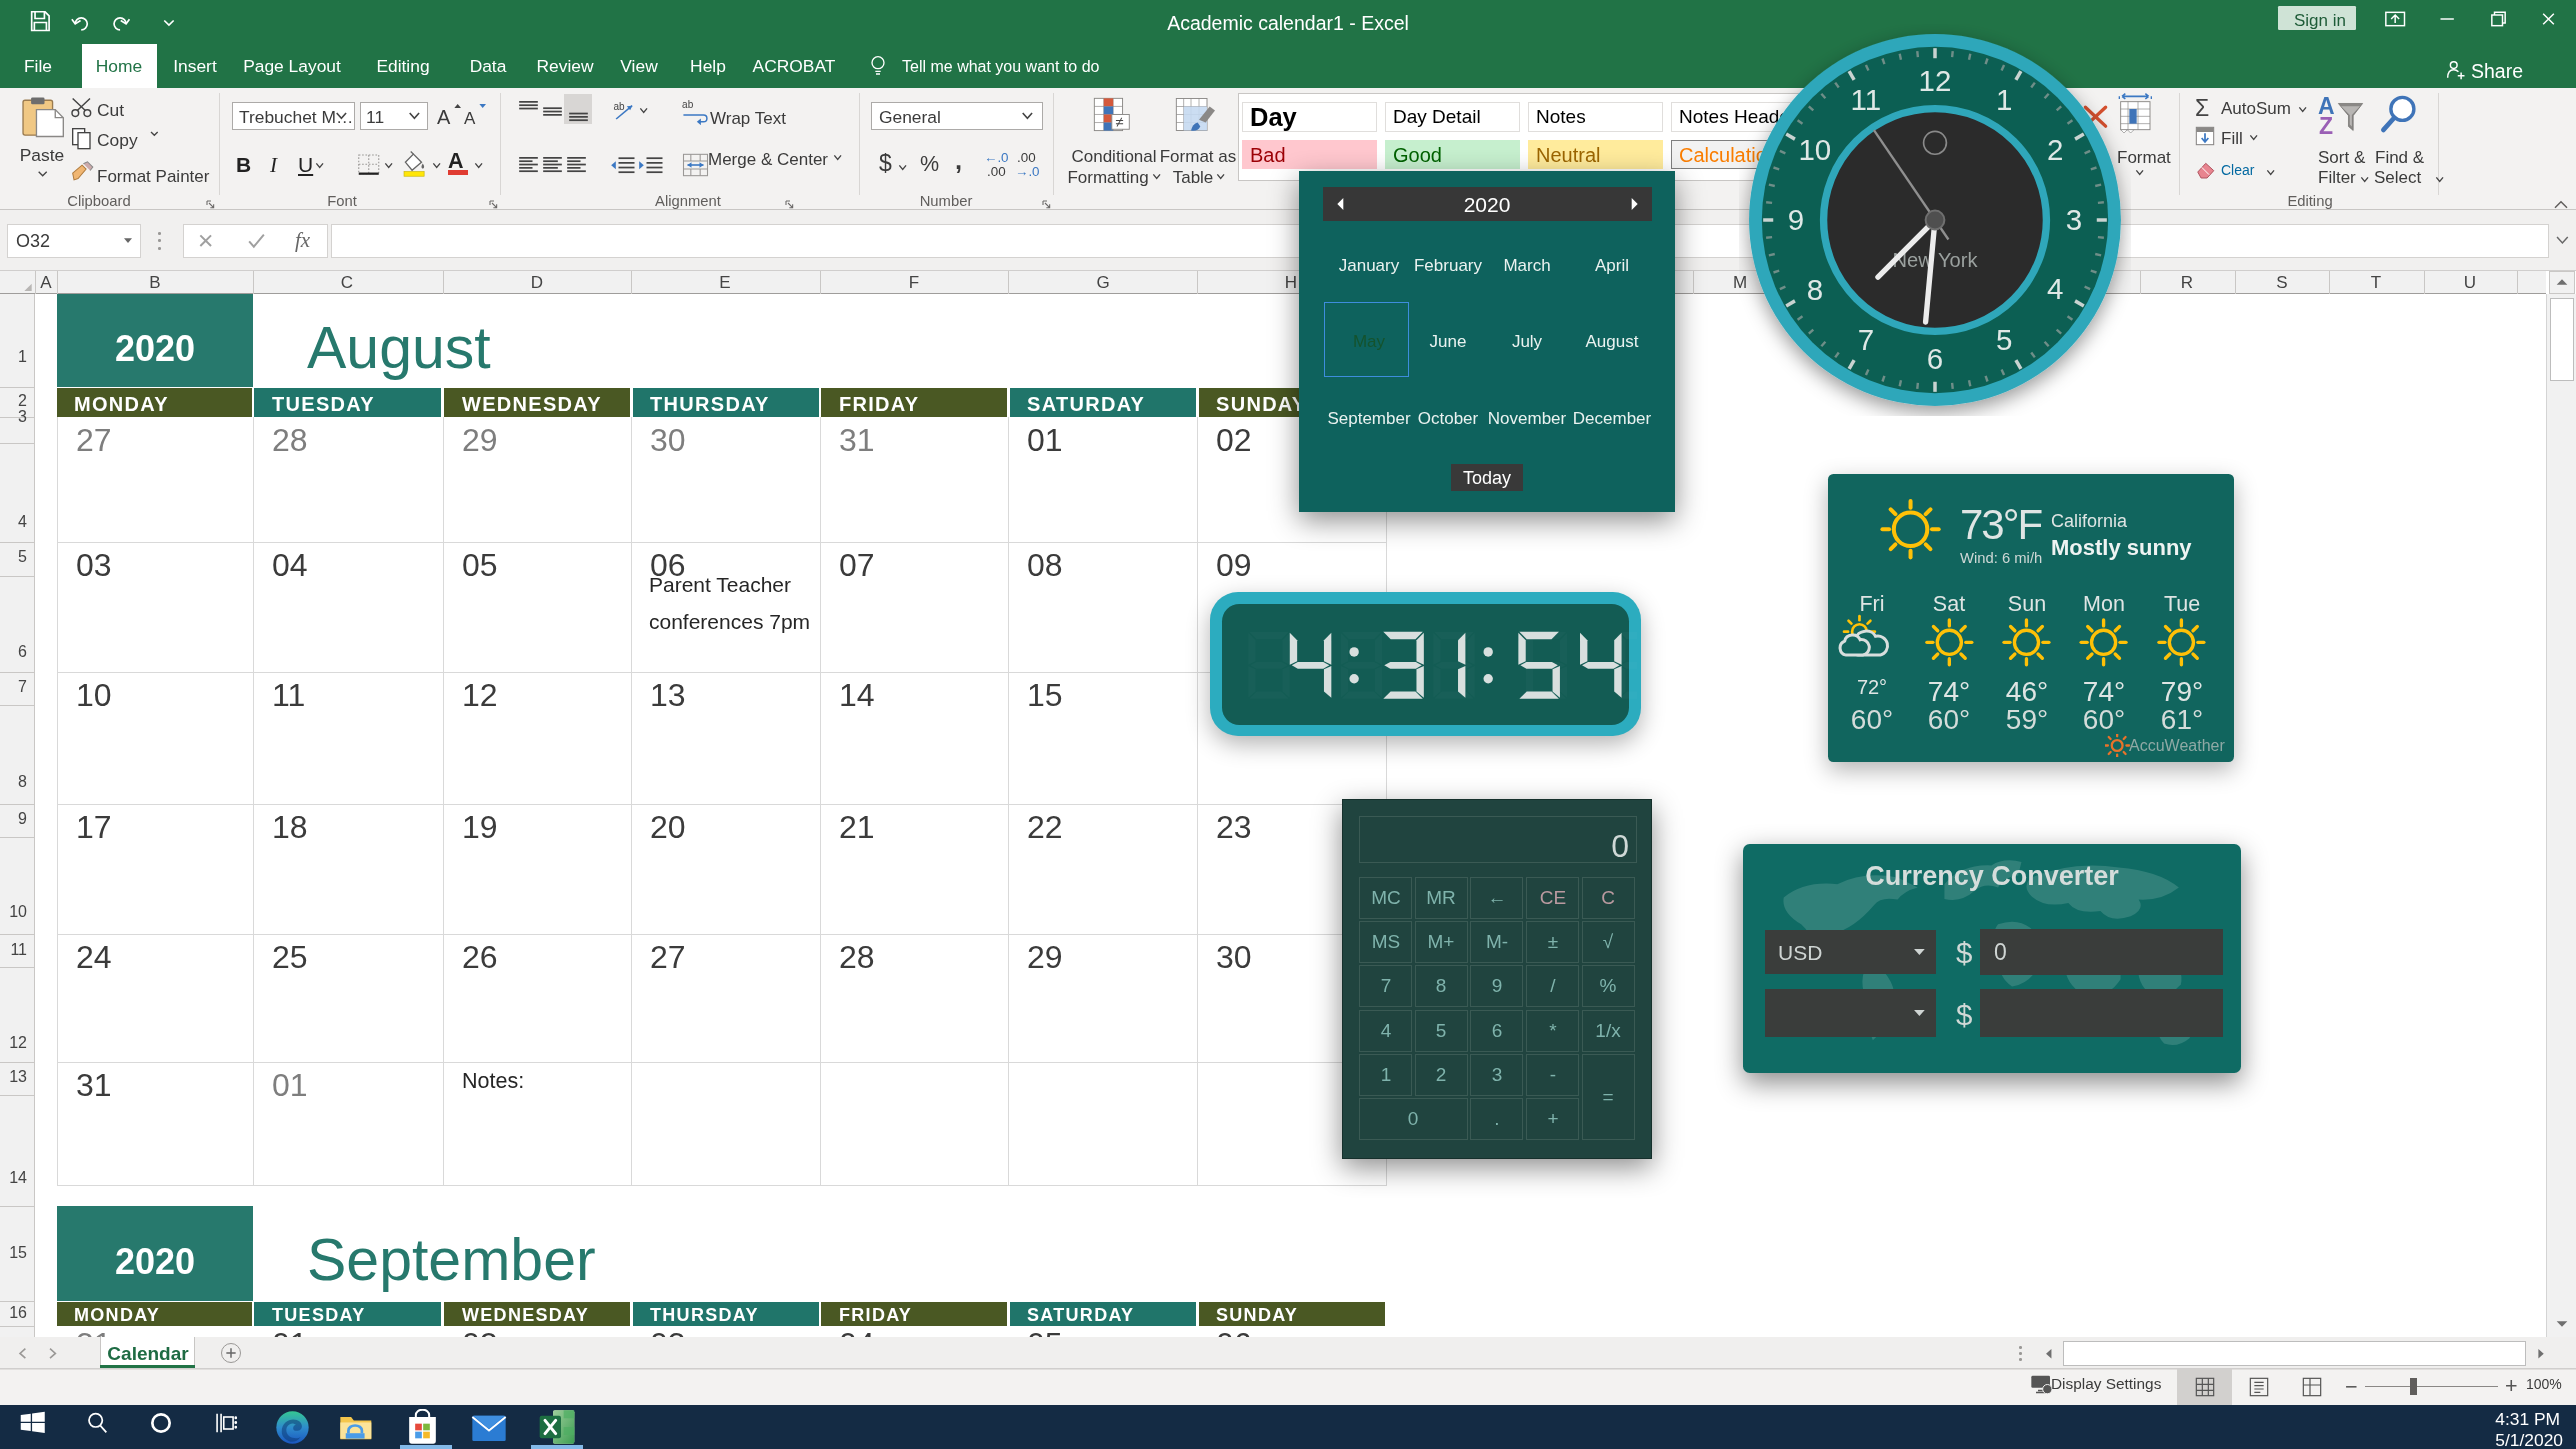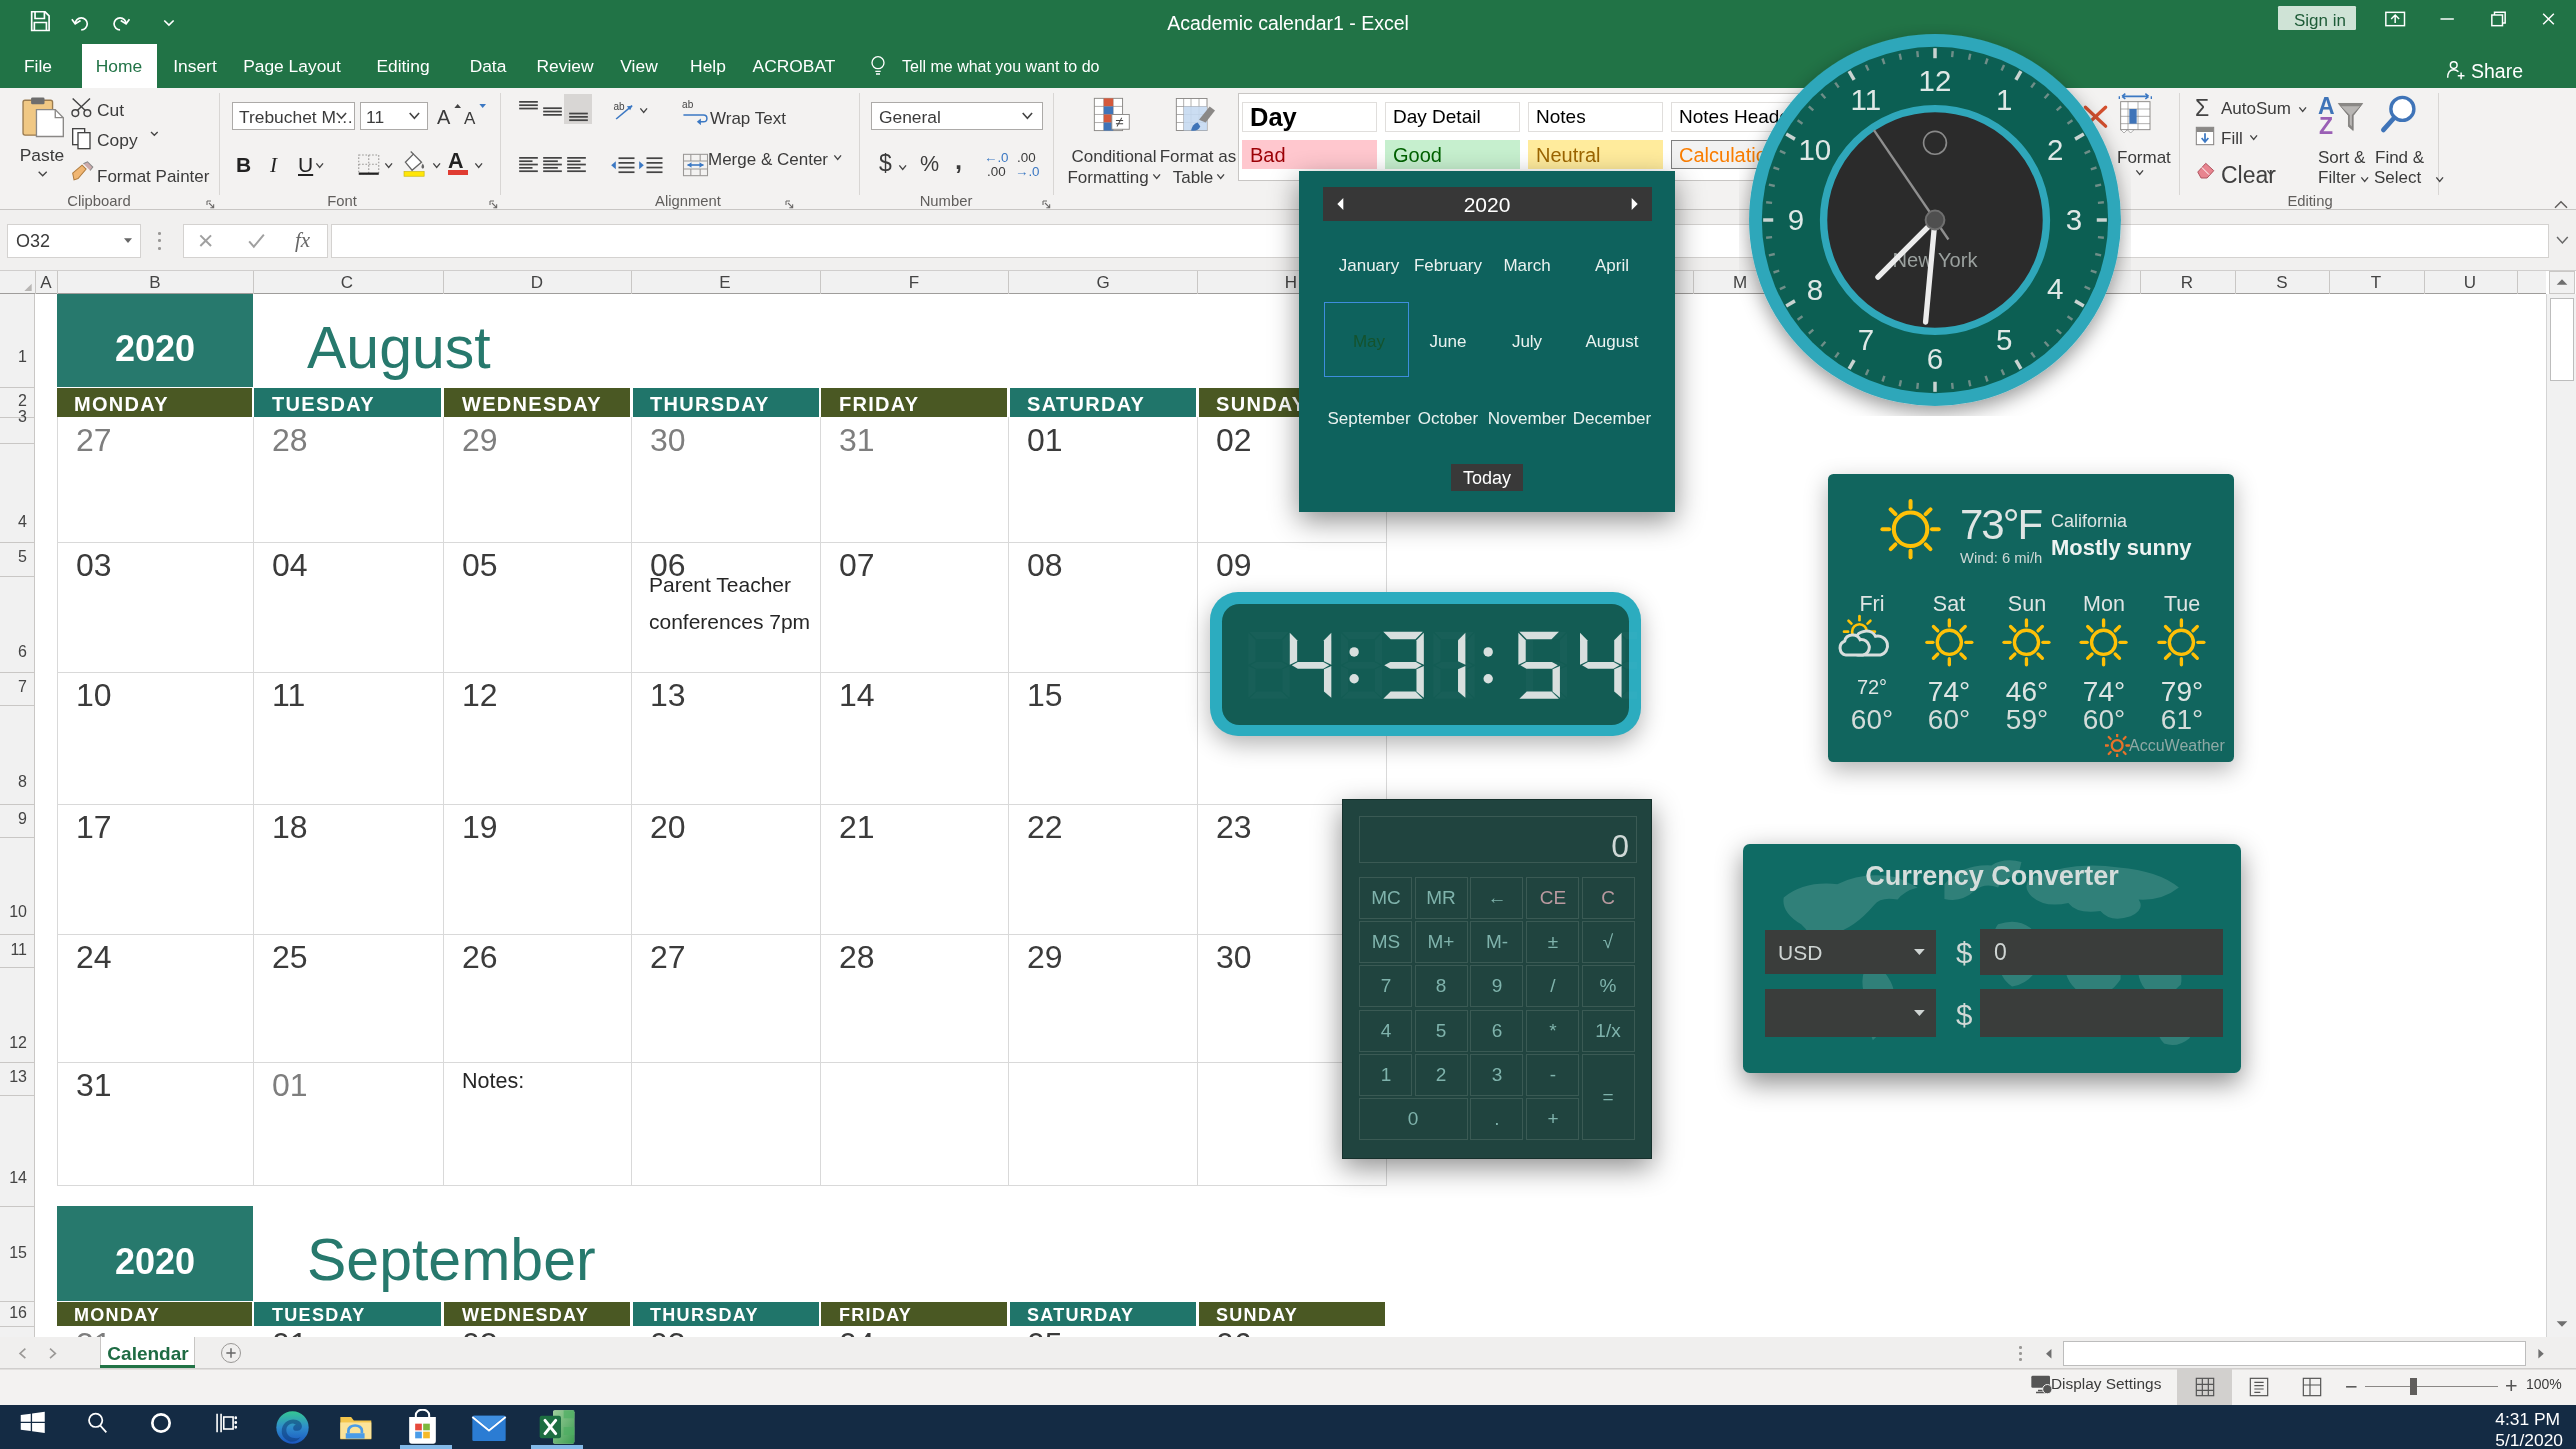--- a/index.html
+++ b/index.html
@@ -353,21 +353,21 @@
 <path d="M15 11 v12 M10 18 l5 6 5-6" stroke="#3b78c3" stroke-width="2.6" fill="none"></path>
 </svg>
 <div style="position:absolute;left:2221px;top:129px;font-size:17px;color:#3b3b3b;white-space:nowrap;">Fill</div>
 <svg style="position:absolute;left:2249px;top:134px" width="9.4" height="7.4" viewBox="0 0 14 11">
     <path d="M2 2 l5 6 5-6" stroke="#444" stroke-width="2" fill="none"></path>
   </svg>
 <svg style="position:absolute;left:2195px;top:160px" width="21.5" height="20" viewBox="0 0 32 30">
 <path d="M4 18 L16 5 L28 16 L18 27 L9 27 Z" fill="#e8848f" stroke="#b05560" stroke-width="1.5"></path>
 <path d="M10 11 l11 11" stroke="#fff" stroke-width="1.5"></path>
 </svg>
-<div style="position:absolute;left:2221px;top:162px;font-size:23px;color:#404040;white-space:nowrap;">Clear</div>
+<div style="position:absolute;left:2221px;top:162px;font-size:14px;color:#0369a1;white-space:nowrap;">Clear</div>
 <svg style="position:absolute;left:2266px;top:169px" width="9.4" height="7.4" viewBox="0 0 14 11">
     <path d="M2 2 l5 6 5-6" stroke="#444" stroke-width="2" fill="none"></path>
   </svg>
 <div style="position:absolute;left:2318px;top:93px;font-size:23px;color:#3f74b8;white-space:nowrap;font-weight:bold;">A</div>
 <div style="position:absolute;left:2319px;top:113px;font-size:23px;color:#9a5fb5;white-space:nowrap;font-weight:bold;">Z</div>
 <svg style="position:absolute;left:2337px;top:102px" width="27" height="34" viewBox="0 0 40 50">
 <path d="M2 2 H38 L24 20 V42 L17 36 V20 Z" fill="#8a8886" stroke="#6d6b69" stroke-width="1"></path>
 <path d="M6 6 H34 L22 19 V36 L19 33 V19 Z" fill="#b8b6b4"></path>
 </svg>
 <div style="position:absolute;left:2318px;top:148px;font-size:17px;color:#3b3b3b;white-space:nowrap;">Sort &amp;</div>

